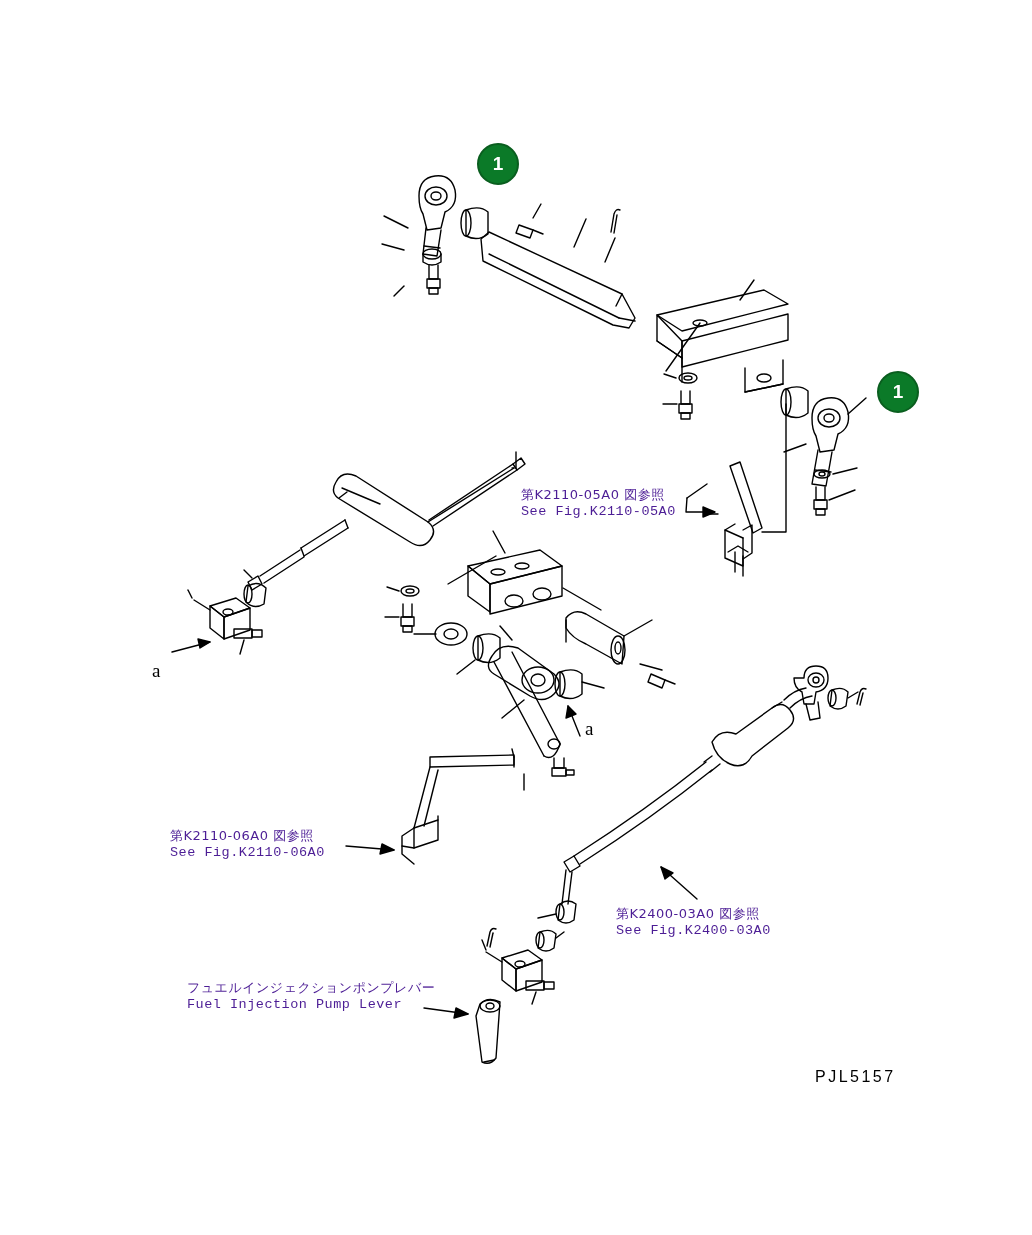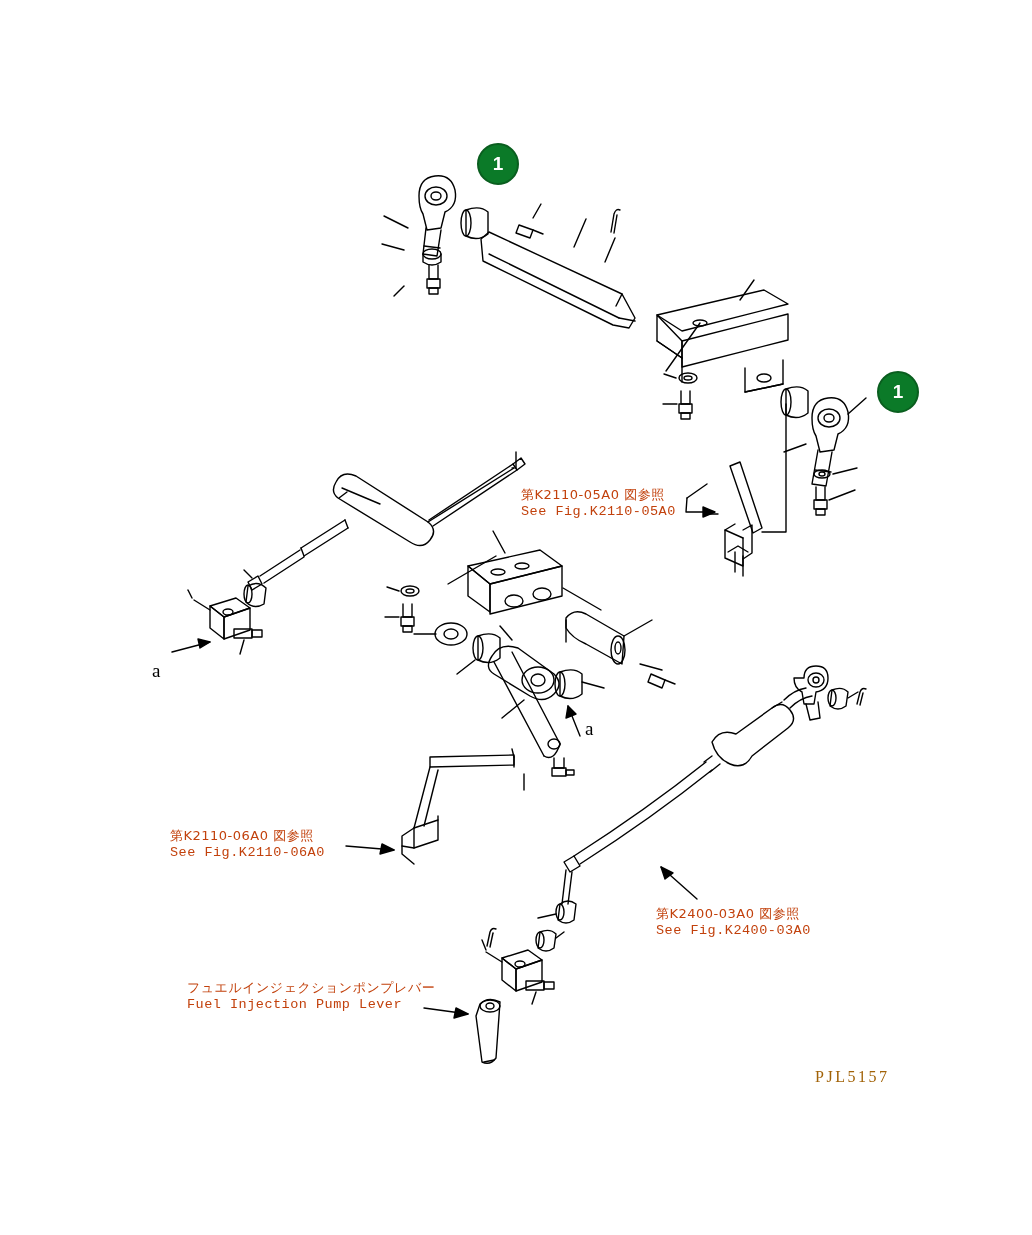--- a/index.html
+++ b/index.html
@@ -34,21 +34,21 @@
     display: flex;
     align-items: center;
     justify-content: center;
     box-sizing: border-box;
   }
   .note {
     position: absolute;
     font-family: "Liberation Mono", "DejaVu Sans Mono", monospace;
     font-size: 13.5px;
     line-height: 17px;
-    color: #c2410c;
+    color: #4c1d95;
     white-space: nowrap;
     letter-spacing: 0.5px;
   }
   .note .jp {
     display: block;
     font-family: "DejaVu Sans", sans-serif;
     font-size: 13px;
     letter-spacing: 0.5px;
   }
   .note .en {
@@ -56,24 +56,24 @@
   }
   .marker-a {
     position: absolute;
     font-family: "Liberation Serif", serif;
     font-size: 19px;
     font-style: normal;
     color: #000000;
   }
   .figure-code {
     position: absolute;
-    font-family: Liberation Serif, serif;
+    font-family: Liberation Sans, sans-serif;
     font-size: 16px;
     letter-spacing: 2.5px;
-    color: #a16207;
+    color: #000000;
   }
 </style>
 </head>
 <body>
 
 <div id="page">
 
   <svg id="diagram-svg" width="1032" height="1235" viewBox="0 0 1032 1235">
     <g fill="none" stroke="#000000" stroke-width="1.4" stroke-linejoin="round" stroke-linecap="round">
 
@@ -435,21 +435,21 @@
   <div class="note" style="left:521px; top:486px;">
     <span class="jp">第K2110-05A0 図参照</span>
     <span class="en">See Fig.K2110-05A0</span>
   </div>
 
   <div class="note" style="left:170px; top:827px;">
     <span class="jp">第K2110-06A0 図参照</span>
     <span class="en">See Fig.K2110-06A0</span>
   </div>
 
-  <div class="note" style="left:656px; top:905px;">
+  <div class="note" style="left:616px; top:905px;">
     <span class="jp">第K2400-03A0 図参照</span>
     <span class="en">See Fig.K2400-03A0</span>
   </div>
 
   <div class="note" style="left:187px; top:979px;">
     <span class="jp">フュエルインジェクションポンプレバー</span>
     <span class="en">Fuel Injection Pump Lever</span>
   </div>
 
   <div class="marker-a" style="left:152px; top:660px;">

